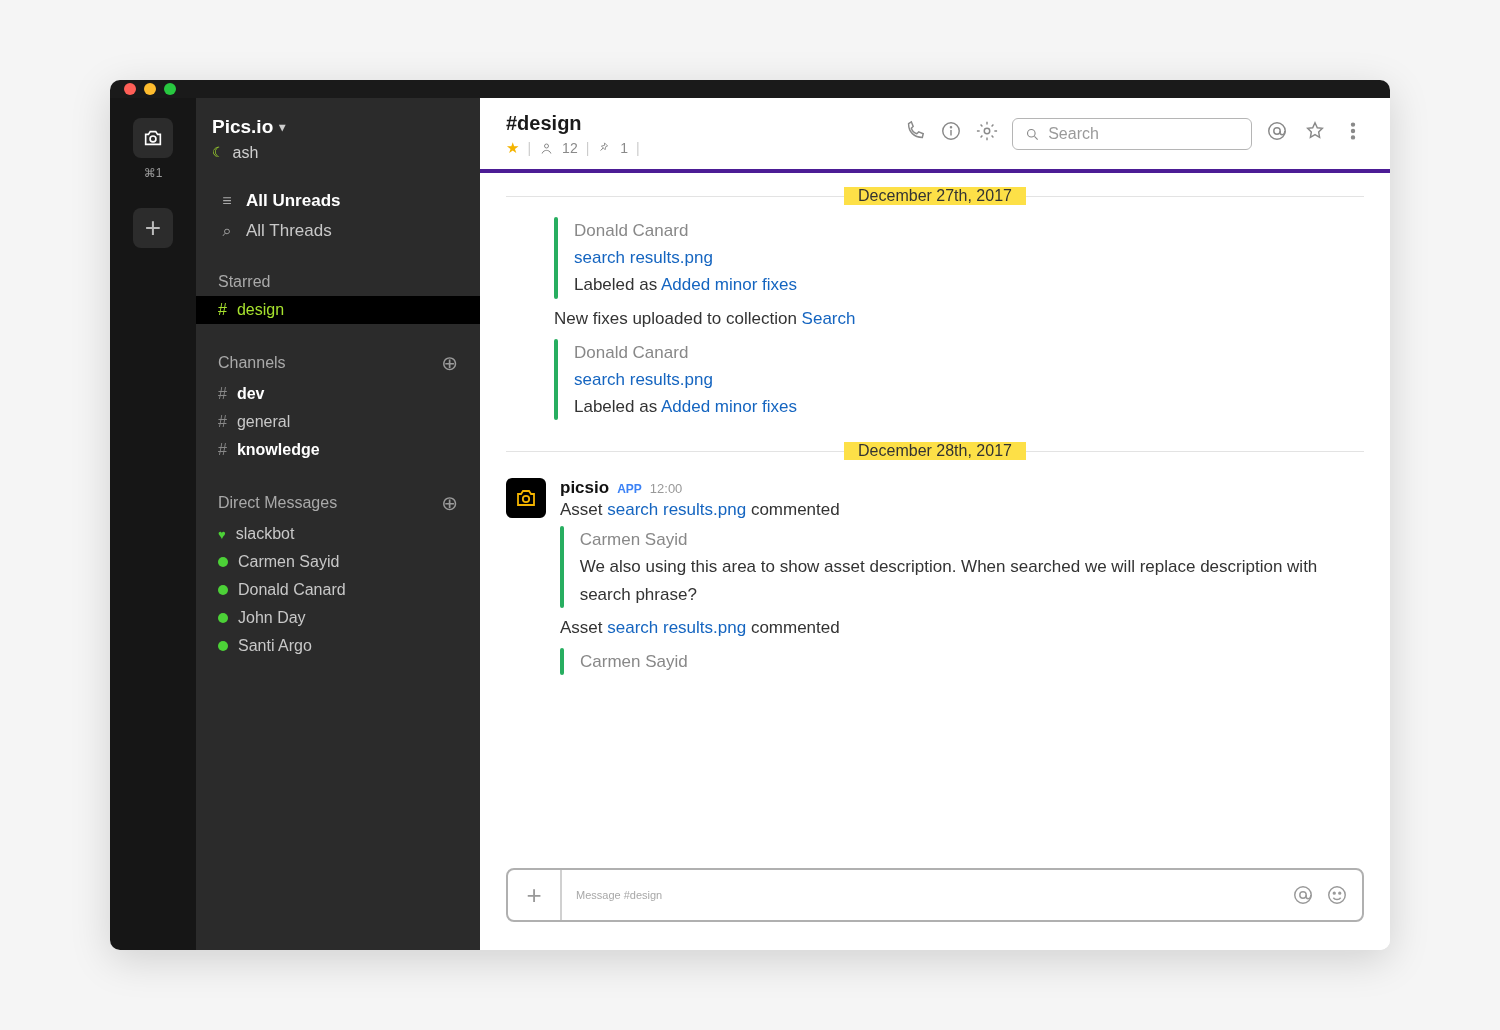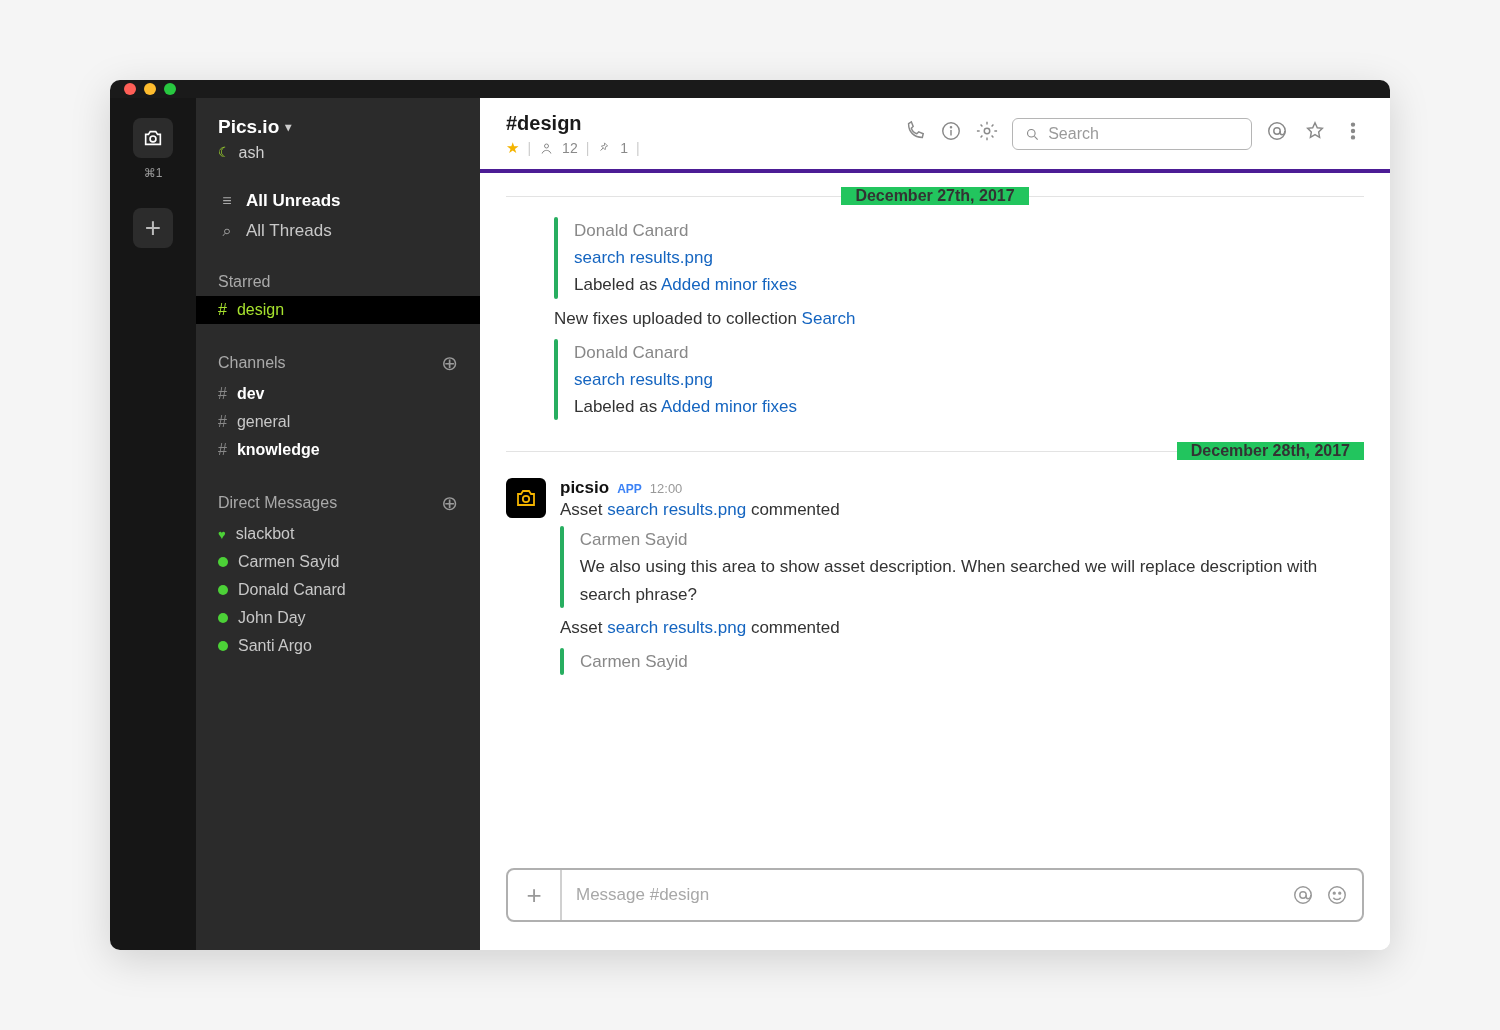--- a/index.html
+++ b/index.html
@@ -65,21 +65,21 @@
   
   .sidebar {
     width: 284px;
     background: #2b2b2b;
     color: #c8c8c8;
     font-size: 16px;
     display: flex;
     flex-direction: column;
     padding-top: 18px;
   }
-  .ws-header { padding: 0 22px 4px 22px; }
+  .ws-header { padding: 0 22px 4px 16px; }
   .ws-name { color:#fff; font-weight:700; font-size:19px; display:flex; align-items:center; gap:6px;}
   .ws-name .chev { font-size:12px; color:#ccc; }
   .ws-user { display:flex; gap:8px; align-items:center; font-size:16px; color:#cfcfcf; margin-top:6px;}
   .ws-user .presence { color:#a7e22e; font-size:14px; transform: translateY(-1px);}
 
   .section-item, .section-header, .channel, .dm {
     display:flex; align-items:center; gap:10px;
     padding: 5px 22px;
     cursor:pointer;
   }
@@ -125,21 +125,21 @@
   }
   .search-box input { border:none; outline:none; font-size:16px; width:100%; color:#333; }
   .search-box input::placeholder { color:#9a9a9a; }
   .right-icons { display:flex; align-items:center; gap:16px; color:#8a8a8a; padding-top:8px;}
   .right-icons svg { width:22px; height:22px; stroke:#8a8a8a; fill:none; stroke-width:1.6;}
 
   
   .messages { flex:1; overflow-y:auto; padding: 0 26px 8px 26px; }
   .date-divider { display:flex; align-items:center; justify-content:center; margin: 14px 0 12px 0; position:relative;}
   .date-divider::before { content:""; position:absolute; left:0; right:0; top:50%; height:1px; background:#e3e3e3;}
-  .date-divider span { background:#22c55e; padding:0 14px; font-weight:700; color:#333; font-size:16px; position:relative;}
+  .date-divider span { background:#fde047; padding:0 14px; font-weight:400; color:#333; font-size:16px; position:relative;}
 
   .attachment {
     display:flex; gap:16px; margin: 6px 0 8px 48px;
   }
   .attachment .bar { width:4px; background:#27ae60; border-radius:2px; }
   .attachment .body { font-size:17px; line-height:1.6; color:#333; }
   .attachment .author { color:#888; }
   .link { color:#1565c0; }
   .sysline { font-size:17px; color:#333; margin: 10px 0 10px 48px;}
 
@@ -156,21 +156,21 @@
   .msg-attach .sysline { margin-left:0;}
 
   
   .composer-wrap { padding: 0 26px 28px 26px; }
   .composer {
     display:flex; align-items:center;
     border:2px solid #b0b0b0; border-radius:8px; height:54px;
     color:#8a8a8a;
   }
   .composer .add { width:54px; display:flex; align-items:center; justify-content:center; font-size:26px; color:#9a9a9a; border-right:2px solid #d0d0d0; height:100%;}
-  .composer input { flex:1; border:none; outline:none; font-size:17px; padding: 0 14px; color:#0f172a;}
+  .composer input { flex:1; border:none; outline:none; font-size:11px; padding: 0 14px; color:#0f172a;}
   .composer input::placeholder { color:#a8a8a8; }
   .composer .cicons { display:flex; gap:12px; padding-right:14px;}
   .composer .cicons svg { width:22px; height:22px; stroke:#9a9a9a; fill:none; stroke-width:1.6;}
 </style>
 </head>
 <body>
 
 <div class="app-window">
   <div class="titlebar">
     <div class="traffic red"></div>
@@ -341,21 +341,21 @@
 
         <div class="attachment">
           <div class="bar"></div>
           <div class="body">
             <div class="author">Donald Canard</div>
             <div><a class="link">search results.png</a></div>
             <div><span>Labeled as </span><a class="link">Added minor fixes</a></div>
           </div>
         </div>
 
-        <div class="date-divider" style="margin-top:22px;justify-content:flex-end;">
+        <div class="date-divider" style="margin-top:22px;">
             <span>December 28th, 2017</span>
           </div>
 
         <div class="msg">
           <div class="avatar">
             <svg viewBox="0 0 24 24">
                 <path d="M4 8h3l2-3h6l2 3h3v11H4z" fill="none" stroke="#f4b400" stroke-width="1.8"></path>
                 <circle cx="12" cy="13" r="3.2" fill="none" stroke="#f4b400" stroke-width="1.8"></circle>
               </svg>
           </div>

